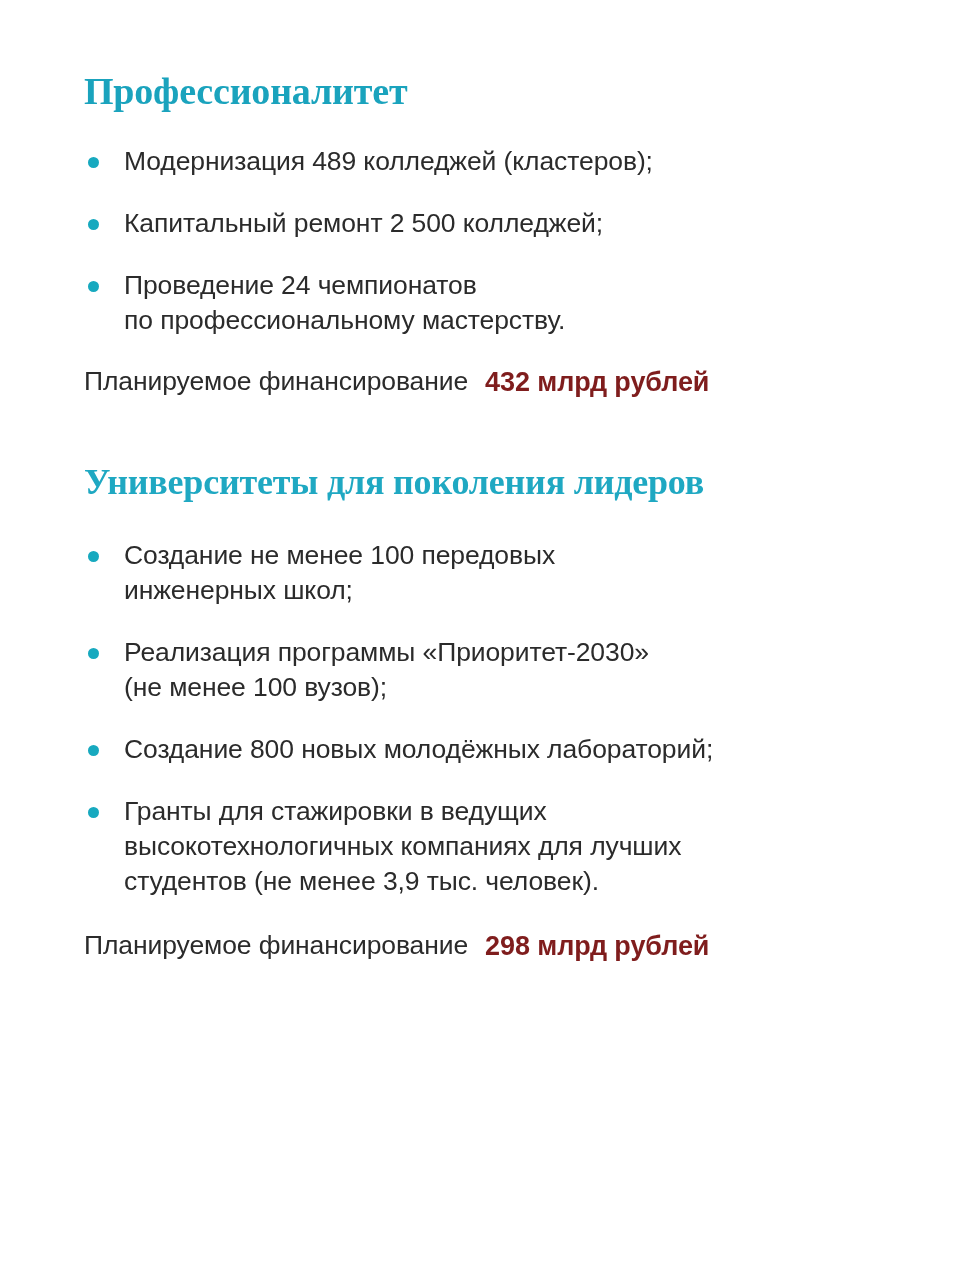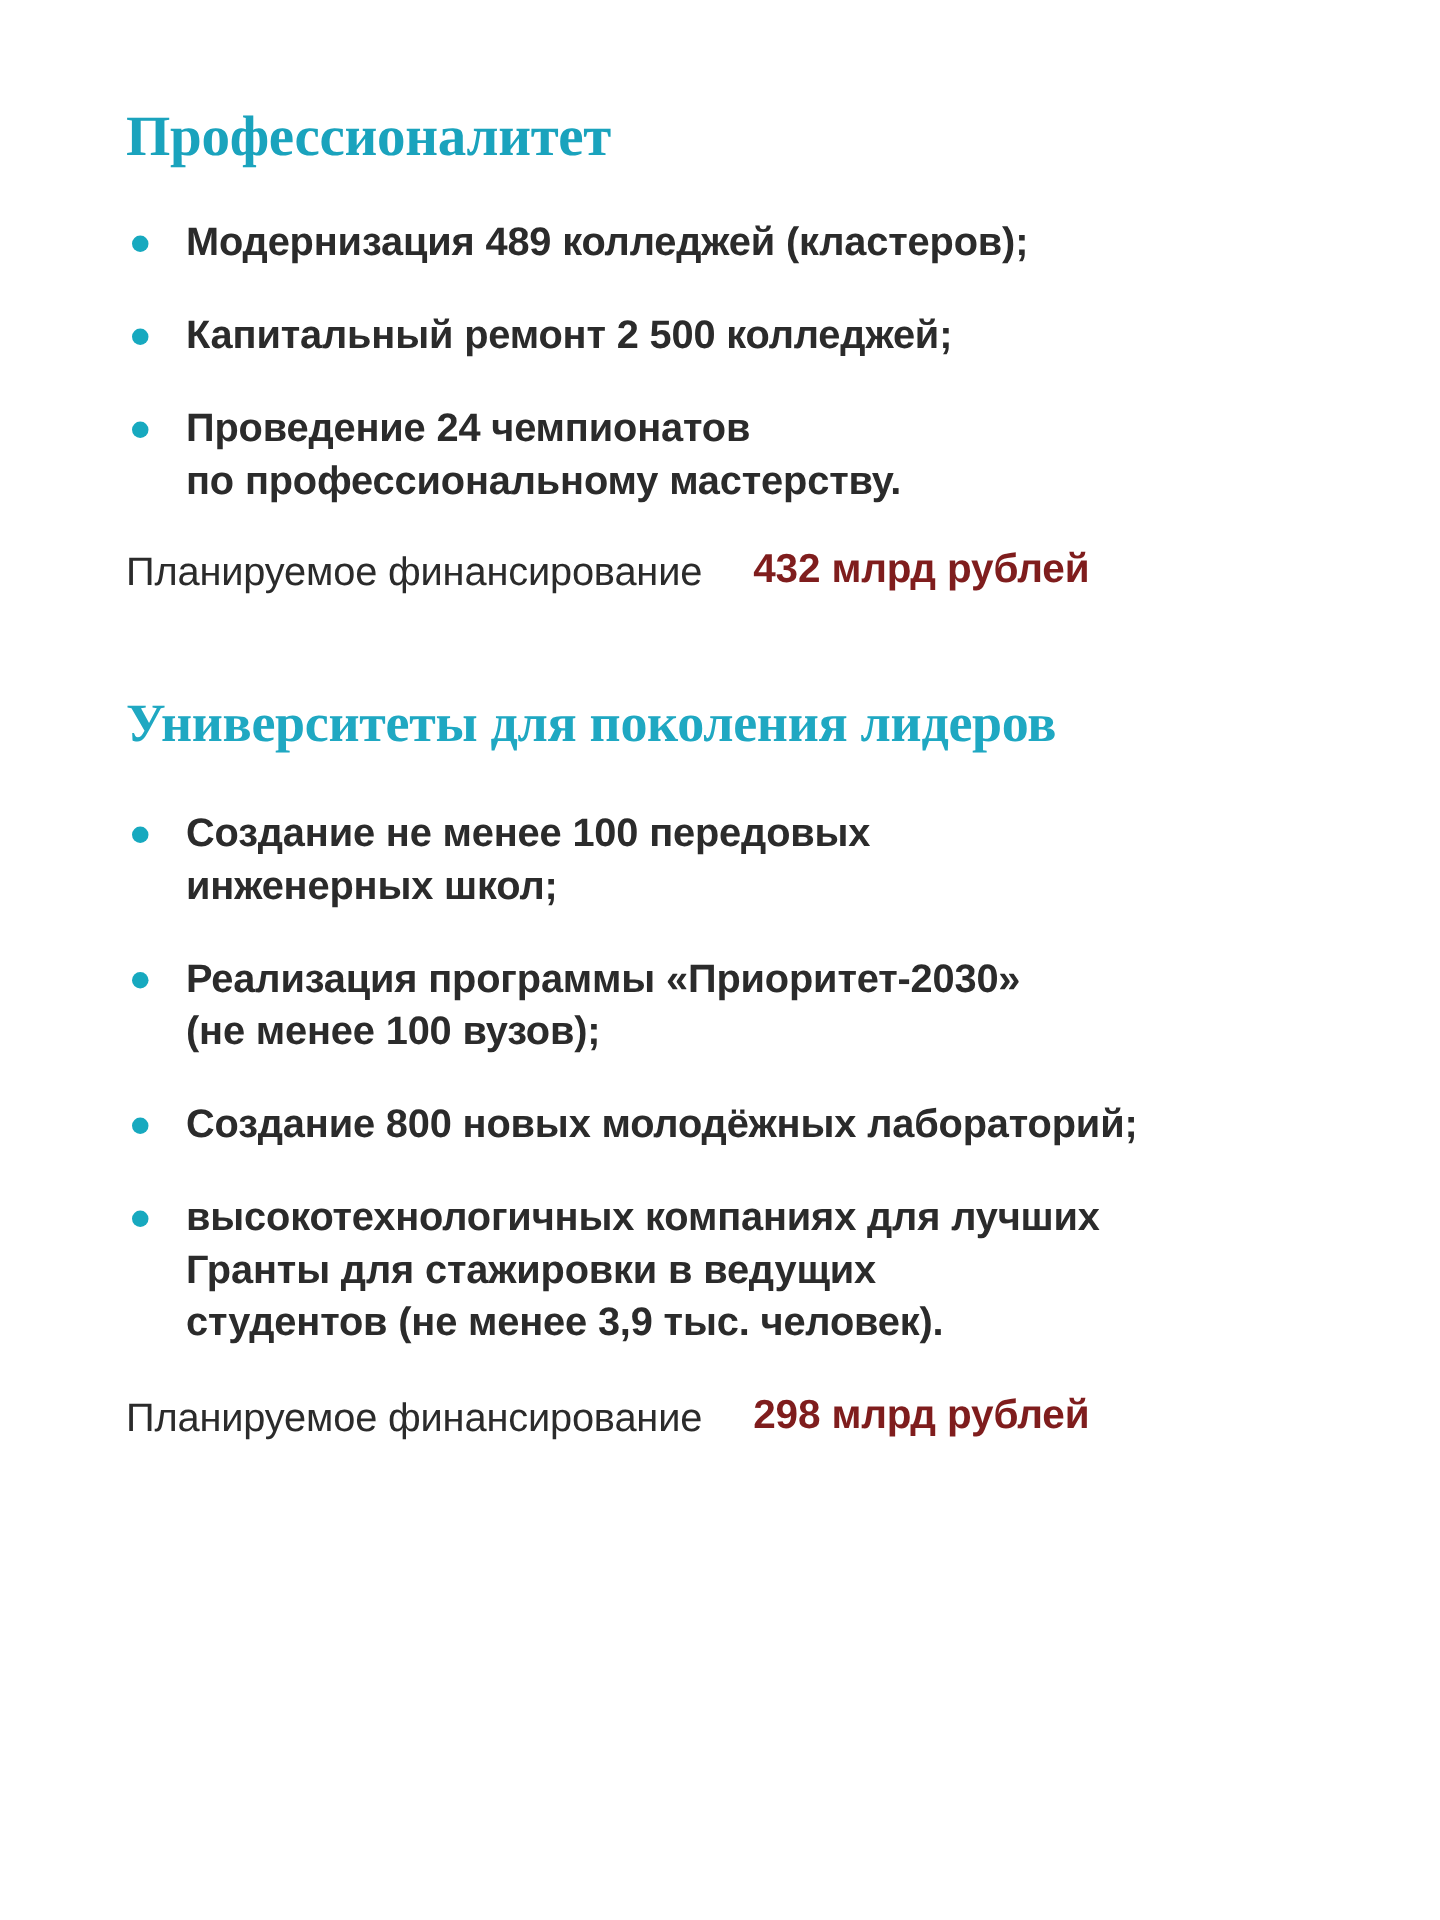--- a/index.html
+++ b/index.html
@@ -42,21 +42,20 @@
   .section-2 .section-heading {
     color: #1fa8c2;
     font-size: 36px;
     margin-bottom: 36px;
   }
 
   .bullet-list {
     list-style: none;
     margin: 0;
     padding: 0;
-    font-weight: bold;
   }
   .bullet-item {
     position: relative;
     padding-left: 40px;
     margin-bottom: 27px;
     font-size: 26.5px;
     line-height: 1.32;
     color: #2b2b2b;
     letter-spacing: -0.1px;
   }
@@ -72,24 +71,23 @@
     border-radius: 50%;
     background: #17a9bf;
   }
   .bullet-line {
     display: block;
     white-space: nowrap;
   }
 
   .funding-row {
     display: flex;
-    align-items: flex-start;
+    align-items: flex-end;
     margin-top: 26px;
     white-space: nowrap;
-    gap: 17px;
   }
   .funding-label {
     font-size: 26.5px;
     line-height: 1.3;
     color: #2b2b2b;
     letter-spacing: -0.1px;
   }
   .funding-amount {
     font-size: 27px;
     font-weight: bold;
@@ -142,22 +140,22 @@
         <span class="bullet-dot"></span>
         <span class="bullet-line">Реализация программы «Приоритет-2030»</span>
         <span class="bullet-line">(не менее 100 вузов);</span>
       </li>
       <li class="bullet-item">
         <span class="bullet-dot"></span>
         <span class="bullet-line">Создание 800 новых молодёжных лабораторий;</span>
       </li>
       <li class="bullet-item">
         <span class="bullet-dot"></span>
+        <span class="bullet-line">Гранты для стажировки в ведущих</span>
         <span class="bullet-line">высокотехнологичных компаниях для лучших</span>
-        <span class="bullet-line">Гранты для стажировки в ведущих</span>
         <span class="bullet-line">студентов (не менее 3,9 тыс. человек).</span>
       </li>
     </ul>
 
     <div class="funding-row">
       <span class="funding-label">Планируемое финансирование</span>
       <span class="funding-amount">298 млрд рублей</span>
     </div>
   </div>
 

